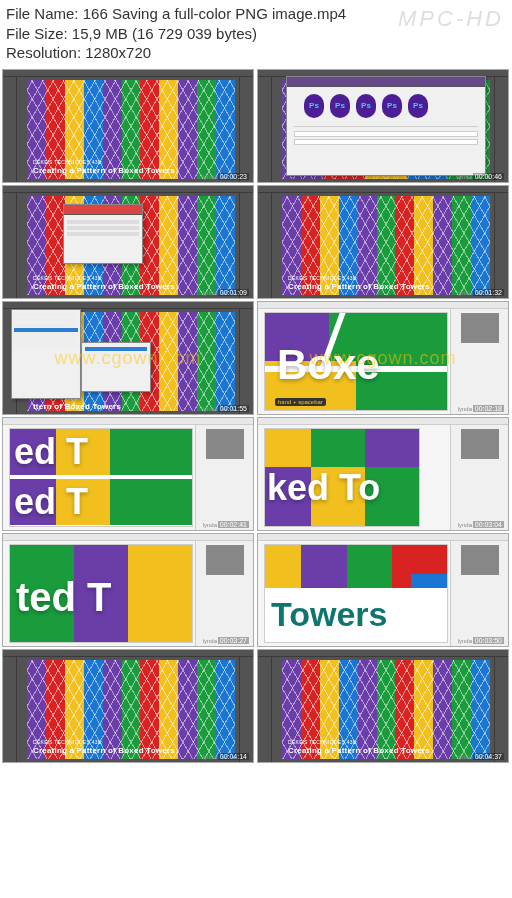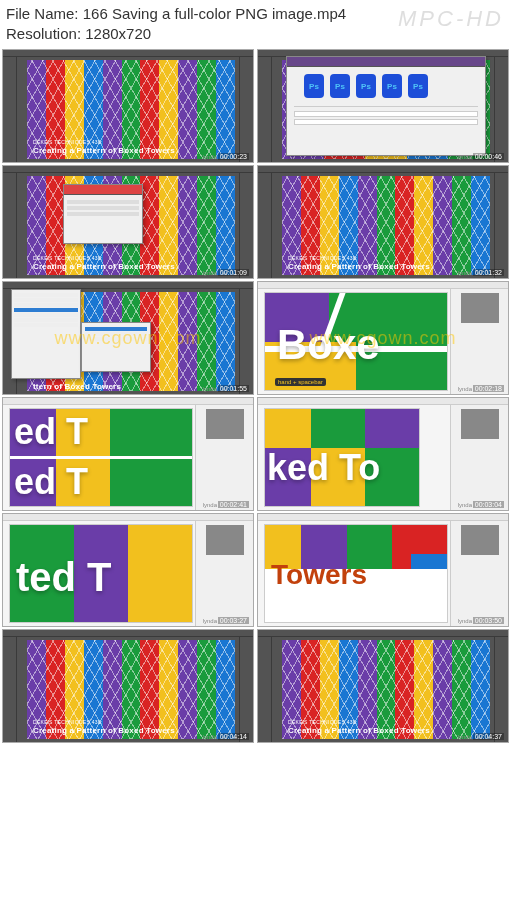--- a/index.html
+++ b/index.html
@@ -26,38 +26,39 @@
 .title-small{position:absolute;bottom:14px;left:6px;color:#fff;font-size:5px;letter-spacing:0.3px}
 .title-main{position:absolute;bottom:4px;left:6px;color:#fff;font-size:8px;font-weight:bold;letter-spacing:0.2px}
 .timestamp{position:absolute;bottom:2px;right:4px;font-size:7px;color:#fff;background:rgba(0,0,0,0.3);padding:0 2px}
 .lynda{position:absolute;bottom:2px;right:36px;font-size:6px;color:#888}
 .dialog{position:absolute;background:#f0f0f0;border:1px solid #888;box-shadow:2px 2px 4px rgba(0,0,0,0.3)}
 .dialog-small{top:18px;left:60px;width:80px;height:60px}
 .dialog-big{top:6px;left:28px;width:200px;height:100px}
 .dialog-header{height:10px;background:#6a3da8;border-bottom:1px solid #555}
 .dialog-body{padding:3px;font-size:4px;color:#333}
 .file-icons{display:flex;gap:6px;margin:4px 0 2px 14px}
-.file-icon{width:20px;height:24px;background:#1d4ed8;border-radius:4px;position:relative;display:flex;align-items:center;justify-content:center;color:#4fc3f7;font-size:8px;font-weight:bold}
+.file-icon{width:20px;height:24px;background:#4c1d95;border-radius:10px;position:relative;display:flex;align-items:center;justify-content:center;color:#4fc3f7;font-size:8px;font-weight:bold}
 .ps-light{background:#f5f5f5}
 .ps-light .ps-menubar{background:#e8e8e8;border-bottom:1px solid #ccc}
 .ps-light .ps-canvas{background:#fff;border:1px solid #ccc}
 .zoom-text{position:absolute;font-weight:900;color:#fff;text-shadow:0 2px 4px rgba(0,0,0,0.3)}
 .zoom-pattern{position:absolute;inset:0}
 .zoom-pattern .shape{position:absolute}
 .white-line{position:absolute;background:#fff}
 .tooltip{position:absolute;background:#333;color:#f2c01e;font-size:6px;padding:1px 3px;border-radius:2px}
 .side-panel{position:absolute;right:0;top:7px;width:58px;height:calc(100% - 7px);background:#f0f0f0;border-left:1px solid #ccc;padding:2px;font-size:3px;color:#555}
 .gray-box{width:38px;height:30px;background:#888;margin:2px auto}
 .cg-wm{position:absolute;top:50%;left:50%;transform:translate(-50%,-50%);font-size:18px;color:rgba(255,200,0,0.5);pointer-events:none;letter-spacing:1px}
 </style>
 </head>
 <body>
 
 <div class="header">
   <div class="info-line"><span>File Name:</span> <span>166 Saving a full-color PNG image.mp4</span></div>
+  <div class="info-line"><span>File Size:</span> <span>15,9 MB (16 729 039 bytes)</span></div>
   <div class="info-line"><span>Resolution:</span> <span>1280x720</span></div>
   <div class="watermark">MPC-HD</div>
 </div>
 
 <div class="grid">
 
 <div class="thumb">
   <div class="ps-frame">
     <div class="ps-menubar"></div>
     <div class="ps-tools"></div>
@@ -339,21 +340,21 @@
           <div class="gray-box"></div>
         </div>
     <div class="ps-canvas" style="margin:3px 60px 3px 6px">
       <div class="zoom-pattern">
         <div class="shape s-yellow" style="left:0;top:0;width:25%;height:50%"></div>
         <div class="shape s-purple" style="left:20%;top:0;width:30%;height:50%"></div>
         <div class="shape s-green" style="left:45%;top:0;width:30%;height:50%"></div>
         <div class="shape s-red" style="right:0;top:0;width:30%;height:50%"></div>
         <div class="shape s-blue" style="right:0;top:30%;width:20%;height:40%"></div>
         <div class="shape" style="left:0;bottom:0;width:100%;height:55%;background:#fff"></div>
-        <div class="zoom-text" style="font-size:28px;top:34px;left:6px;color:#c2410c;text-shadow:none">Towers</div>
+        <div class="zoom-text" style="font-size:34px;top:50px;left:6px;color:#0f766e;text-shadow:none">Towers</div>
       </div>
     </div>
   </div>
   <span class="lynda">lynda</span>
   <span class="timestamp">00:03:50</span>
 </div>
 
 <div class="thumb">
   <div class="ps-frame">
     <div class="ps-menubar"></div>

